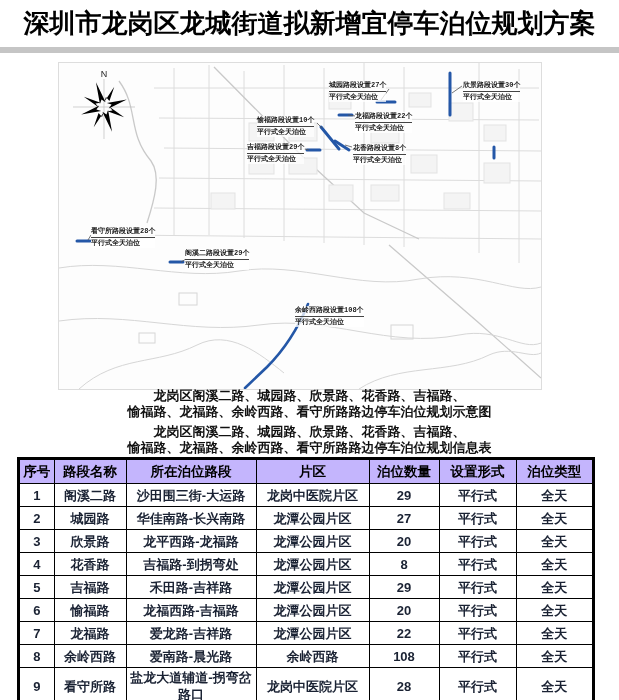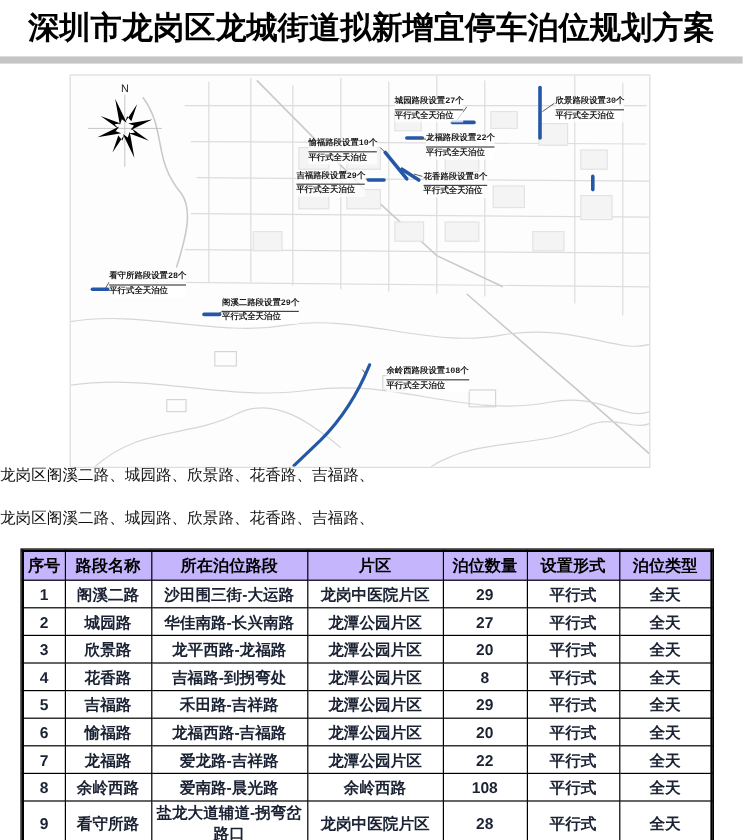--- a/index.html
+++ b/index.html
@@ -21,22 +21,22 @@
   .ann{
     position:absolute;font-family:Liberation Mono, monospace;font-size:7px;line-height:9px;
     color:#1a1a1a;font-weight:600;white-space:nowrap;background:rgba(255,255,255,.75);
     z-index:3;
   }
   .ann .l1{display:inline-block;border-bottom:1px solid #444;padding-bottom:1px;}
   .ann .l2{display:block;padding-top:1px;}
   .compass{position:absolute;left:14px;top:4px;z-index:2;}
   
   .caption{
-    position:absolute;left:0;width:619px;
-    font-size:13px;font-weight:normal;color:#111;line-height:16px;
+    position:absolute;left:0;width:619px;text-align:center;
+    font-size:13px;font-weight:bold;color:#111;line-height:16px;
   }
   .cap1{top:388px;}
   .cap2{top:424px;}
   
   table.plan{
     position:absolute;left:18px;top:458px;width:574px;
     border-collapse:collapse;table-layout:fixed;
     font-size:13px;color:#1a2233;
   }
   table.plan th,table.plan td{
@@ -176,31 +176,33 @@
     <span class="l2">平行式全天泊位</span>
   </div>
   <div class="ann" style="left:32px;top:164px">
     <span class="l1">看守所路段设置28个</span>
     <span class="l2">平行式全天泊位</span>
   </div>
   <div class="ann" style="left:126px;top:186px">
     <span class="l1">阁溪二路段设置29个</span>
     <span class="l2">平行式全天泊位</span>
   </div>
-  <div class="ann" style="left:263px;top:243px">
+  <div class="ann" style="left:236px;top:243px">
     <span class="l1">余岭西路段设置108个</span>
     <span class="l2">平行式全天泊位</span>
   </div>
 </div>
 
 <div class="caption cap1">
   <div>龙岗区阁溪二路、城园路、欣景路、花香路、吉福路、</div>
+  <div>愉福路、龙福路、余岭西路、看守所路路边停车泊位规划示意图</div>
 </div>
 <div class="caption cap2">
   <div>龙岗区阁溪二路、城园路、欣景路、花香路、吉福路、</div>
+  <div>愉福路、龙福路、余岭西路、看守所路路边停车泊位规划信息表</div>
 </div>
 
 <table class="plan">
   <colgroup>
     <col style="width:35px">
       <col style="width:72px">
       <col style="width:130px">
     <col style="width:113px">
       <col style="width:70px">
       <col style="width:77px">

